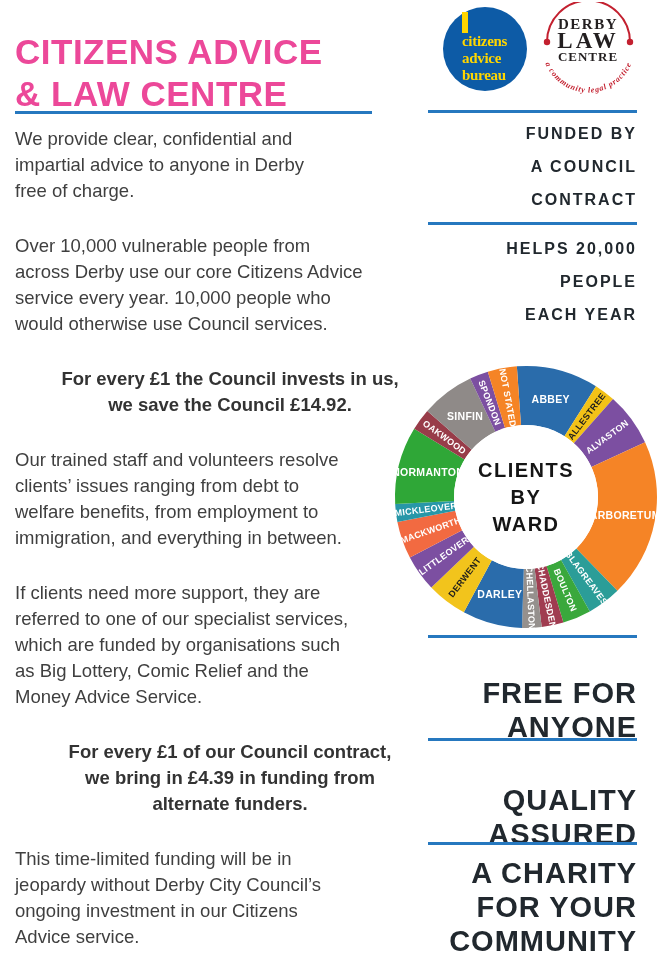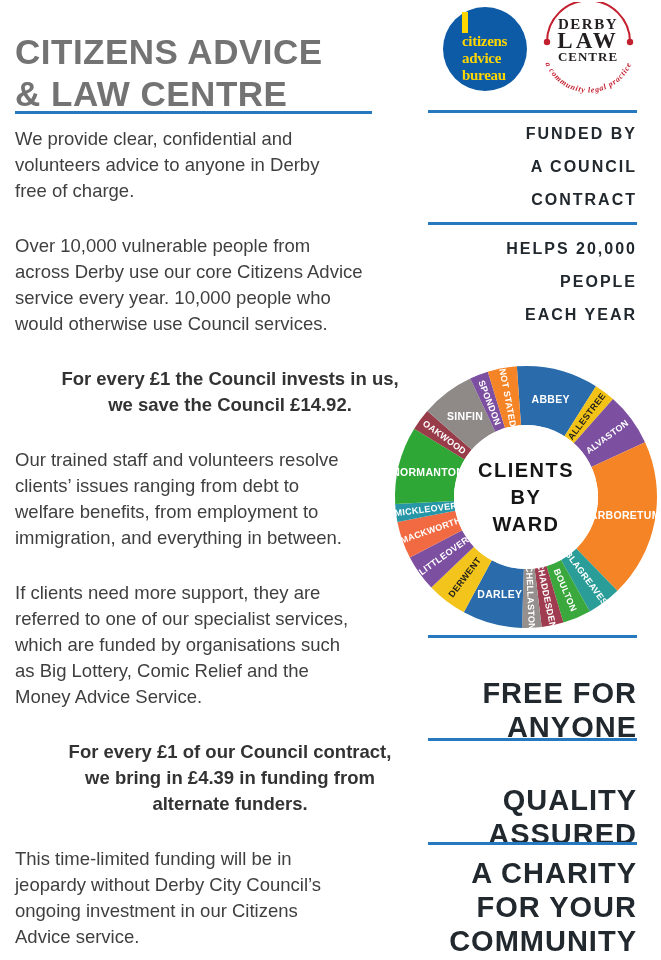--- a/index.html
+++ b/index.html
@@ -2,21 +2,21 @@
 <html><head>
 <meta charset="utf-8">
 <style>
   html,body{margin:0;padding:0;background:#ffffff;}
   .page{position:relative;width:661px;height:960px;background:#ffffff;overflow:hidden;
         font-family:"Liberation Sans",sans-serif;}
   .prelines{white-space:pre-line;}
 
   
   .title{position:absolute;left:15px;top:10px;width:420px;
-         font-size:35px;line-height:42px;font-weight:800;color:#737373;
+         font-size:35px;line-height:42px;font-weight:800;color:#ec4899;
          letter-spacing:0.5px;margin-top:21px;}
   .title-divider{position:absolute;left:15px;top:111px;width:357px;height:3px;background:#2678bf;}
   .body-copy{position:absolute;left:15px;top:126px;width:430px;color:#3f3f3f;
              font-size:18.5px;line-height:26px;}
   .para{margin:0 0 29px 0;}
   .para.bold{font-weight:bold;color:#333333;text-align:center;}
 
   
   .rdivider{position:absolute;left:428px;width:209px;height:3px;background:#2678bf;}
   .rheading{position:absolute;left:420px;width:217px;text-align:right;
@@ -40,21 +40,21 @@
 
 <div class="page">
 
   <div>
     <h1 class="title prelines">CITIZENS ADVICE
 &amp; LAW CENTRE</h1>
     <div class="title-divider"></div>
 
     <div class="body-copy">
       <p class="para prelines">We provide clear, confidential and
-volunteers advice to anyone in Derby
+impartial advice to anyone in Derby
 free of charge.</p>
       <p class="para prelines">Over 10,000 vulnerable people from
 across Derby use our core Citizens Advice
 service every year. 10,000 people who
 would otherwise use Council services.</p>
       <p class="para bold prelines">For every £1 the Council invests in us,
 we save the Council £14.92.</p>
       <p class="para prelines">Our trained staff and volunteers resolve
 clients’ issues ranging from debt to
 welfare benefits, from employment to

